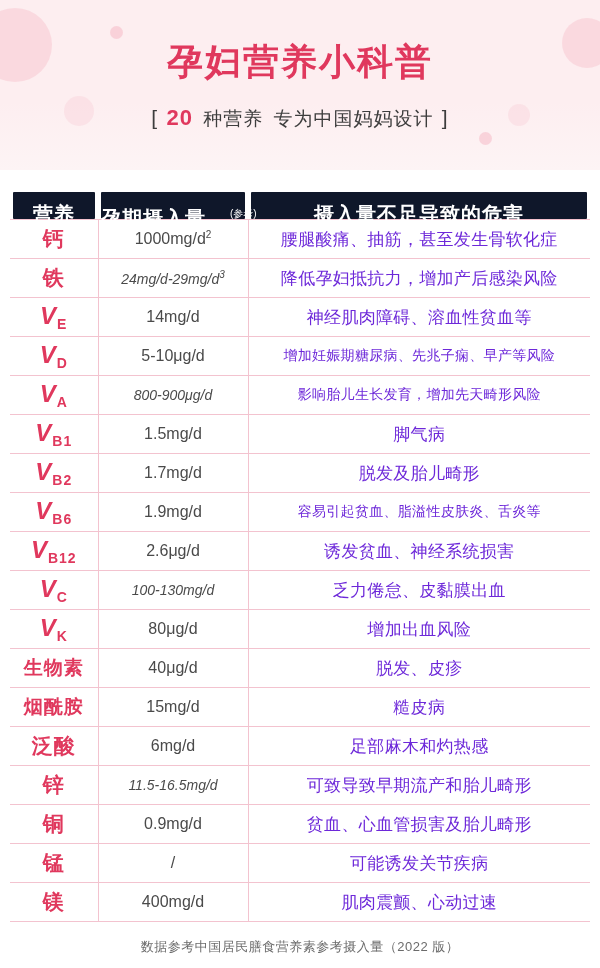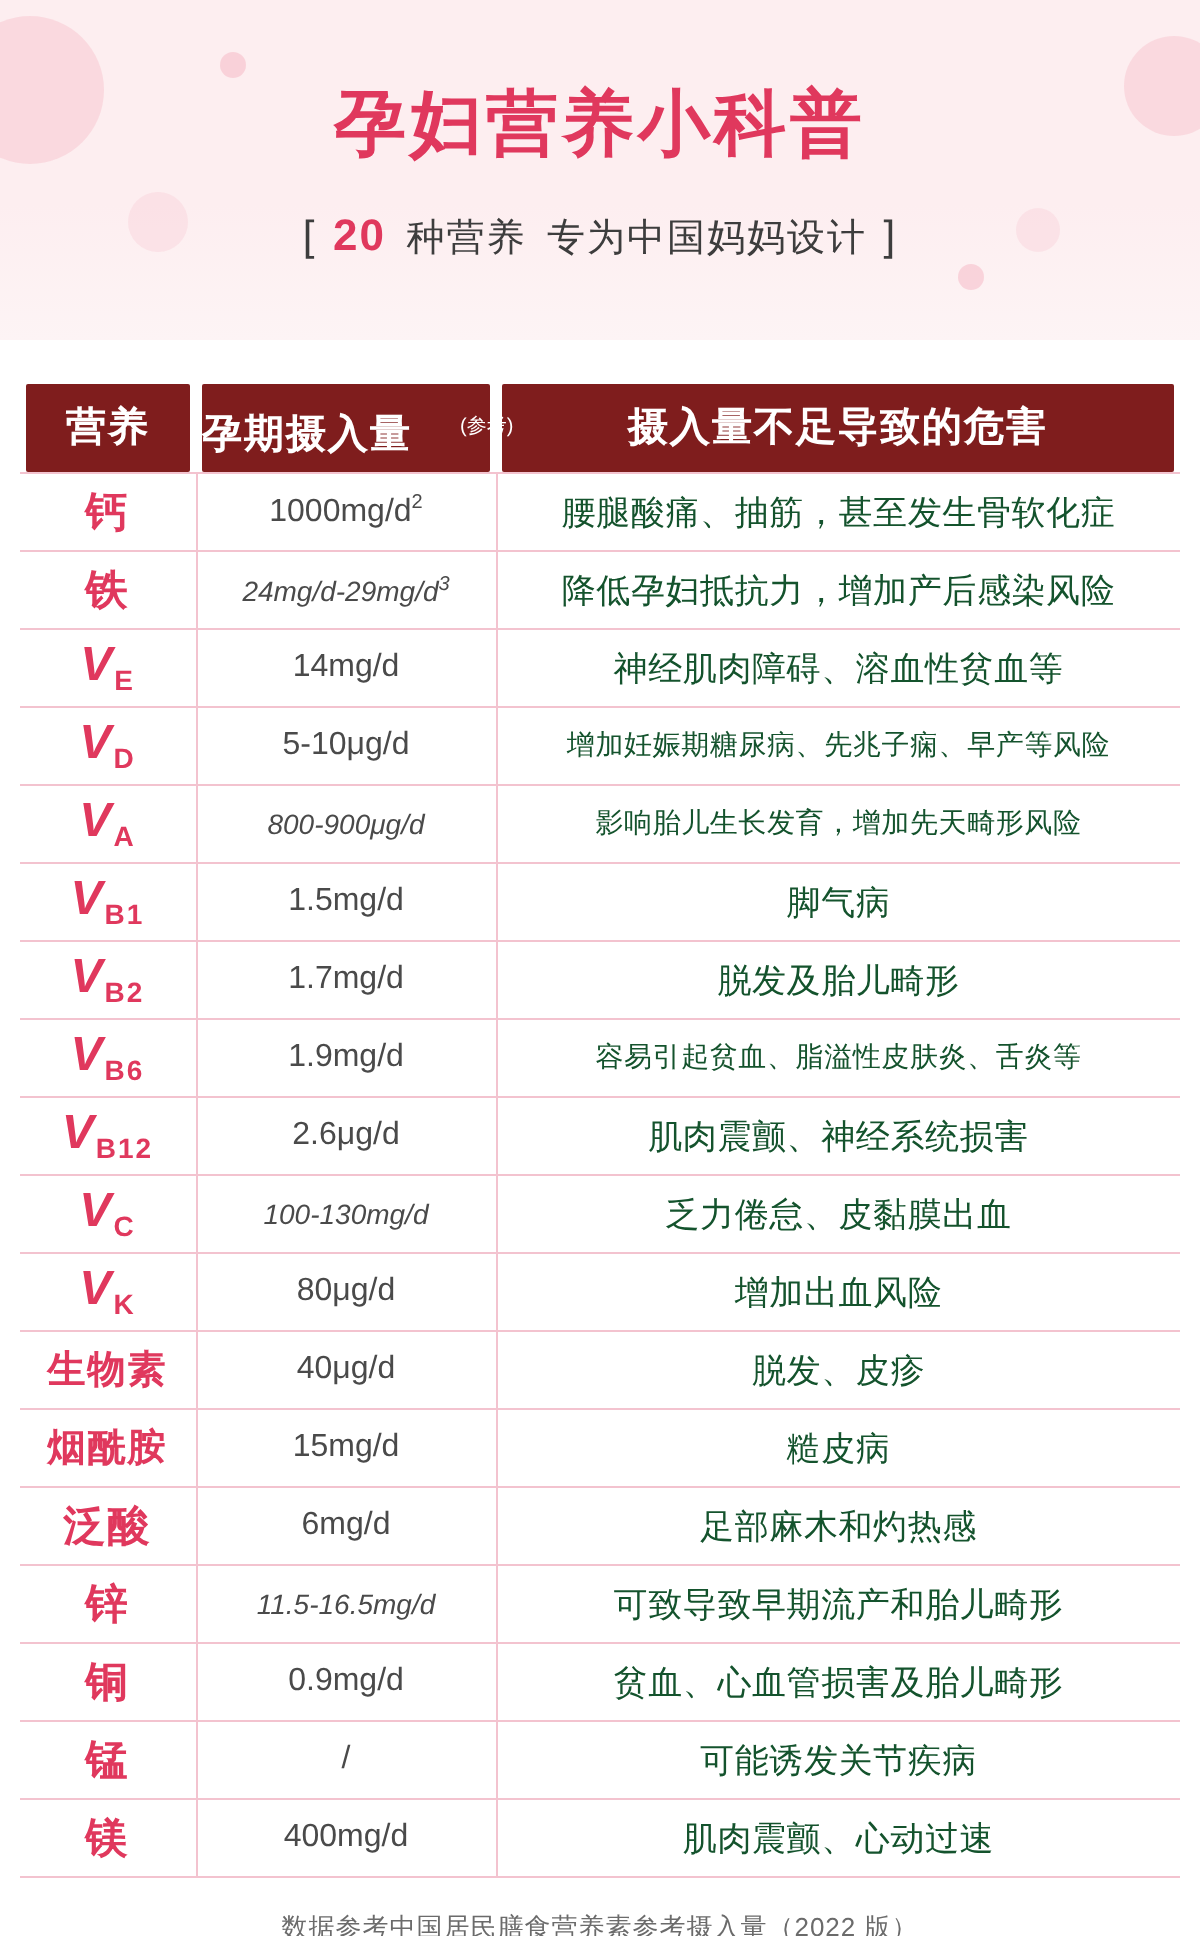--- a/index.html
+++ b/index.html
@@ -86,26 +86,26 @@
   table.nutrient-table td {
     text-align: center;
     vertical-align: middle;
   }
   
   thead th {
     padding: 0;
     border: none;
   }
   .hcell {
-    background: #7f1d1d;
+    background: #0f172a;
     color: #ffffff;
     font-size: 20px;
     font-weight: bold;
     border-radius: 1px;
-    height: 44px;
+    height: 27px;
     line-height: 44px;
     margin: 0 3px;
     letter-spacing: 1px;
     white-space: nowrap;
   }
   .hcell .sup {
     font-size: 10px;
     vertical-align: super;
     font-weight: normal;
     letter-spacing: 0;
@@ -145,21 +145,21 @@
     font-size: 16px;
     border-right: 1px solid #f3c3cf;
     white-space: nowrap;
   }
   td.c-amt.tight { font-size: 14px; font-style: italic; }
   td.c-amt .sup {
     font-size: 10px;
     vertical-align: super;
   }
   td.c-harm {
-    color: #14532d;
+    color: #6d28d9;
     font-size: 17px;
     letter-spacing: .3px;
     white-space: nowrap;
   }
   td.c-harm.tight { font-size: 14px; }
 
   
   .footer {
     text-align: center;
     color: #6b6b6b;
@@ -249,21 +249,21 @@
             <td class="c-harm"><span>脱发及胎儿畸形</span></td>
           </tr>
           <tr>
             <td class="c-name"><span class="vit">V</span><span class="vsub">B6</span></td>
             <td class="c-amt"><span>1.9mg/d</span></td>
             <td class="c-harm tight"><span>容易引起贫血、脂溢性皮肤炎、舌炎等</span></td>
           </tr>
           <tr>
             <td class="c-name"><span class="vit">V</span><span class="vsub">B12</span></td>
             <td class="c-amt"><span>2.6μg/d</span></td>
-            <td class="c-harm"><span>肌肉震颤、神经系统损害</span></td>
+            <td class="c-harm"><span>诱发贫血、神经系统损害</span></td>
           </tr>
           <tr>
             <td class="c-name"><span class="vit">V</span><span class="vsub">C</span></td>
             <td class="c-amt tight"><span>100-130mg/d</span></td>
             <td class="c-harm"><span>乏力倦怠、皮黏膜出血</span></td>
           </tr>
           <tr>
             <td class="c-name"><span class="vit">V</span><span class="vsub">K</span></td>
             <td class="c-amt"><span>80μg/d</span></td>
             <td class="c-harm"><span>增加出血风险</span></td>

